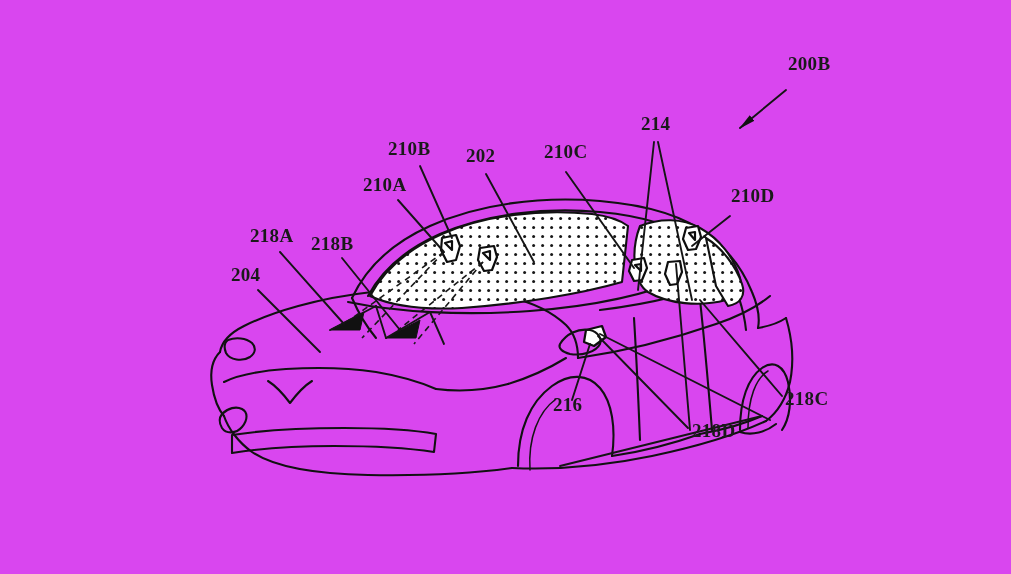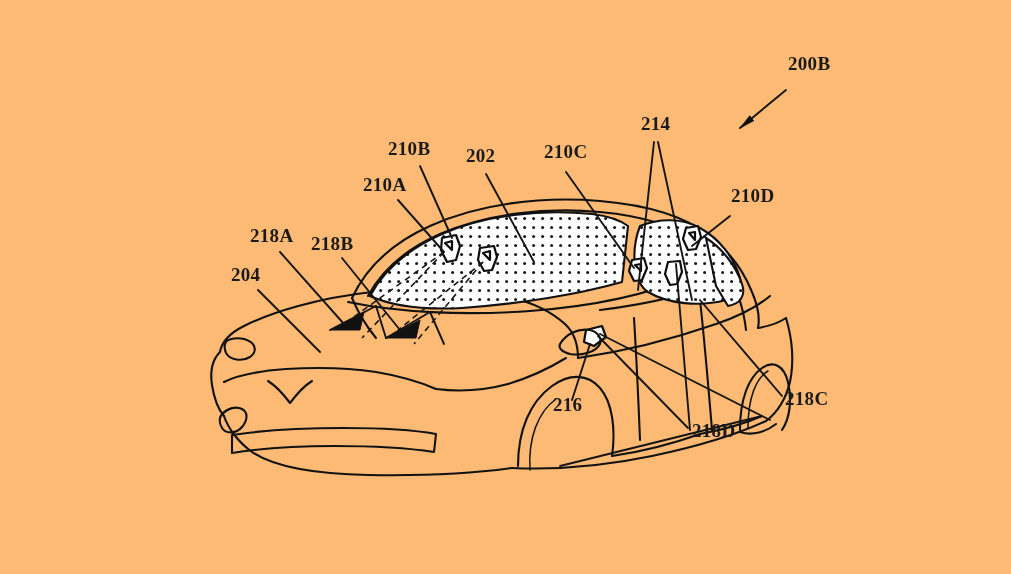--- a/index.html
+++ b/index.html
@@ -4,21 +4,21 @@
 <style>
   html, body {
     margin: 0;
     padding: 0;
     background: #ffffff;
   }
   #page {
     position: relative;
     width: 1011px;
     height: 574px;
-    background: #fdba74;
+    background: #d946ef;
     overflow: hidden;
     font-family: "Liberation Serif", serif;
   }
   #figure-svg {
     position: absolute;
     left: 0;
     top: 0;
     width: 1011px;
     height: 574px;
   }

